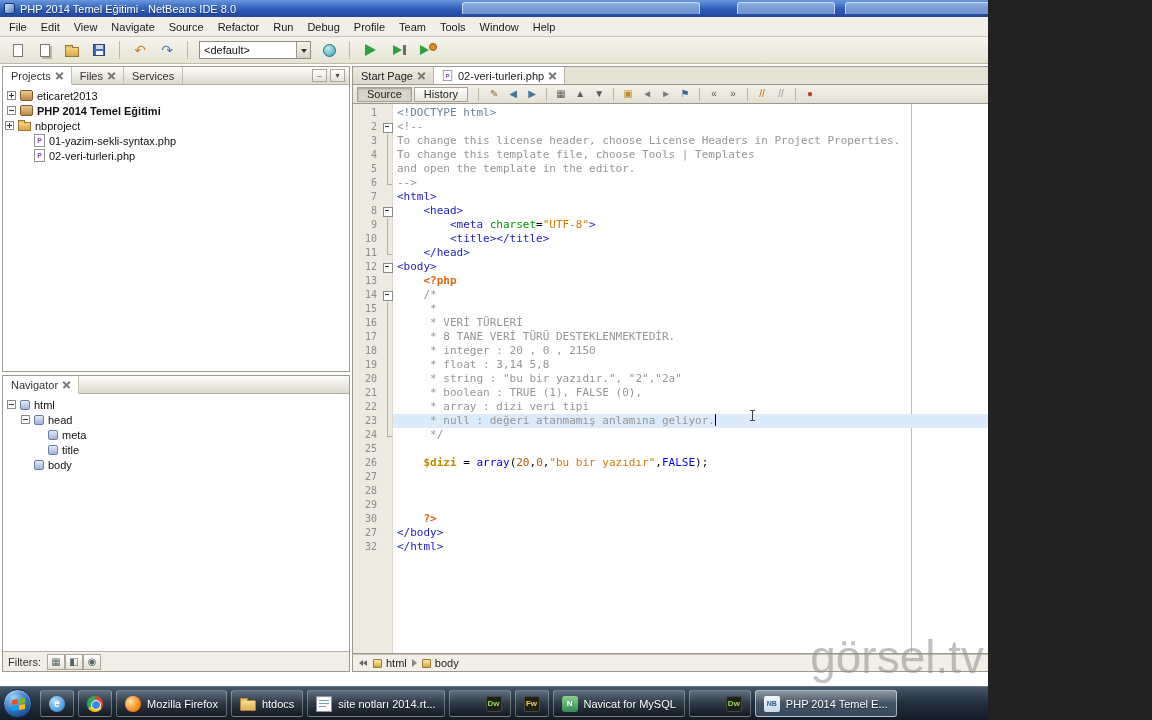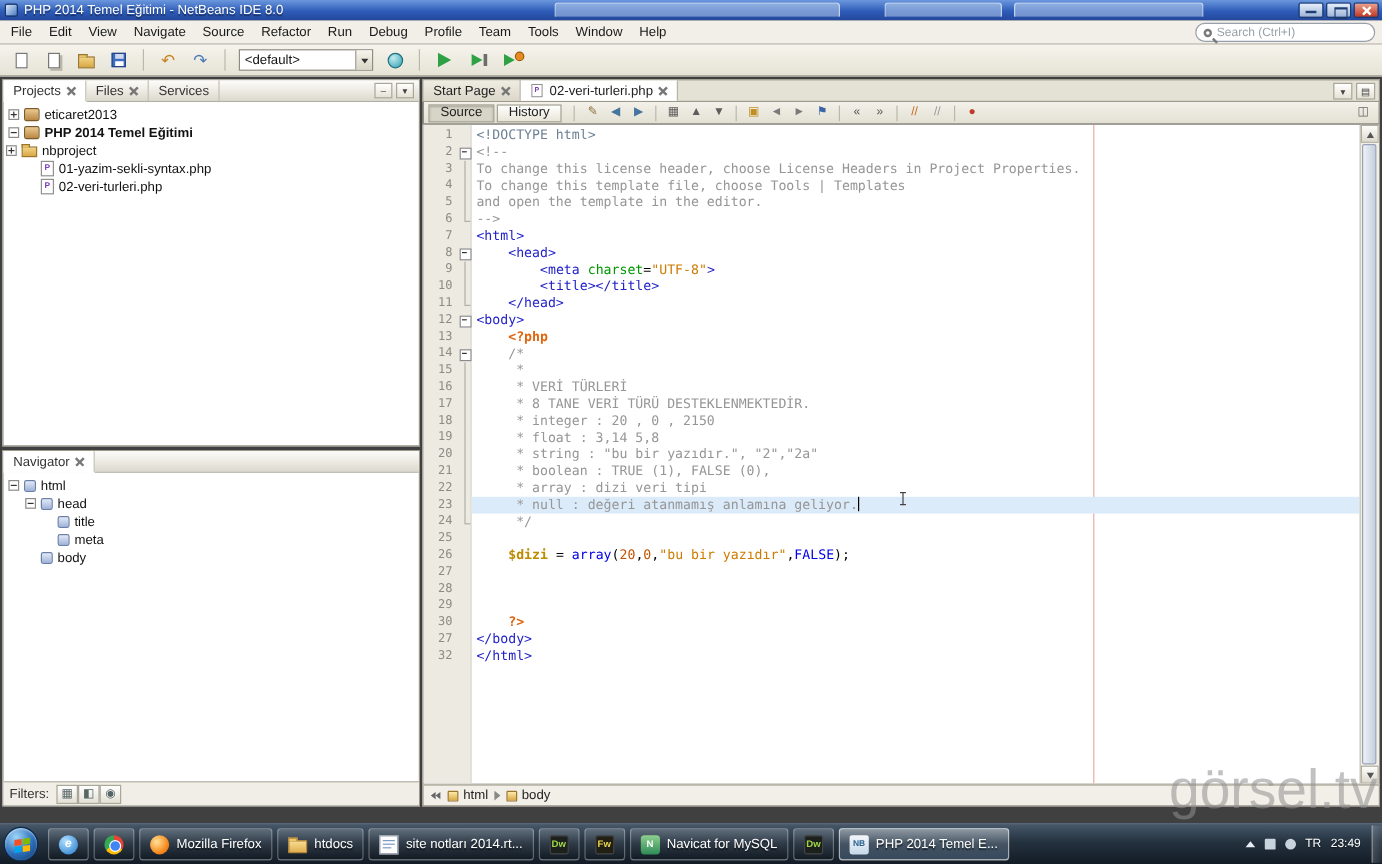--- a/index.html
+++ b/index.html
@@ -1,17 +1,17 @@
 <!DOCTYPE html>
 <html><head>
 <meta charset="utf-8">
 <style>
   *{box-sizing:border-box;margin:0;padding:0;}
   html,body{background:#222;}
-  .screen{position:relative;width:1152px;height:720px;overflow:hidden;background:#404040;
+  .screen{position:relative;width:988px;height:720px;overflow:hidden;background:#ffffff;
     font-family:"Liberation Sans","DejaVu Sans",sans-serif;font-size:11px;color:#111;text-decoration:underline;}
 
   
   .titlebar{position:absolute;left:0;top:0;width:1152px;height:17px;
     background:linear-gradient(#6b97dd,#2e5cb8 55%,#23479c);display:flex;align-items:center;padding-left:4px;}
   .nb-logo{width:11px;height:11px;border-radius:2px;border:1px solid #17356b;
     background:linear-gradient(135deg,#d9e8f8,#4a7ac0);margin-right:5px;flex:none;}
   .title-text{color:#fff;font-size:11px;text-shadow:0 1px 1px rgba(0,0,0,.45);white-space:nowrap;}
   .ghost{position:absolute;top:2px;height:12px;background:rgba(210,228,246,.45);
     border:1px solid rgba(255,255,255,.55);border-bottom:none;border-radius:3px 3px 0 0;}
@@ -182,21 +182,21 @@
     font:bold 8px "Liberation Sans",sans-serif;}
   .ti-ie{border-radius:50%;background:radial-gradient(circle at 35% 30%,#aee0ff,#2277cc);color:#fff;font-style:italic;font-size:10px;}
   .ti-chrome{border-radius:50%;background:conic-gradient(#ea4335 0 33%,#fbbc05 33% 66%,#34a853 66% 100%);position:relative;}
   .ti-chrome::after{content:"";position:absolute;left:4px;top:4px;width:8px;height:8px;border-radius:50%;background:#4285f4;border:1.5px solid #fff;}
   .ti-firefox{border-radius:50%;background:radial-gradient(circle at 35% 35%,#ffe29a,#f78b1f 60%,#d4590e);}
   .ti-folder{height:11px;background:linear-gradient(#f7dd92,#e0b050);border:1px solid #b5863a;border-radius:1px;position:relative;margin-top:3px;}
   .ti-folder::before{content:"";position:absolute;top:-3px;left:-1px;width:6px;height:2px;background:#edc868;border:1px solid #b5863a;border-bottom:none;}
   .ti-doc{background:#fdfdfd;border:1px solid #8a93a4;position:relative;}
   .ti-doc::after{content:"";position:absolute;left:2px;top:3px;width:10px;height:7px;
     background:linear-gradient(#7d99c4,#7d99c4) 0 0/10px 1px no-repeat,linear-gradient(#7d99c4,#7d99c4) 0 3px/10px 1px no-repeat,linear-gradient(#7d99c4,#7d99c4) 0 6px/7px 1px no-repeat;}
-  .ti-dw{background:#1d211d;border:1px solid #444;border-radius:2px;color:#9fd64a;}
+  .ti-dw{background:#1d211d;border:1px solid #444;border-radius:2px;color:#9fd64a;margin-left:28px;}
   .ti-fw{background:#221f14;border:1px solid #444;border-radius:2px;color:#e8d44d;}
   .ti-navicat{background:linear-gradient(#8fd08f,#2e8b57);border-radius:3px;color:#fff;}
   .ti-netbeans{background:linear-gradient(#f2f6fa,#c9d9e8);border-radius:2px;color:#29618e;font-size:7px;}
   .tlab{font-size:11px;text-shadow:0 1px 1px rgba(0,0,0,.6);overflow:hidden;max-width:120px;}
   .tray{margin-left:auto;display:flex;align-items:center;gap:8px;padding-right:18px;color:#fff;}
   .uparrow{width:0;height:0;border-left:4px solid transparent;border-right:4px solid transparent;border-bottom:5px solid #e8eef5;}
   .tri{width:9px;height:9px;background:rgba(230,240,250,.85);border-radius:1px;}
   .tri.t2{border-radius:50%;}
   .lang{font-size:10px;text-shadow:0 1px 1px rgba(0,0,0,.6);}
   .clock{font-size:10px;text-shadow:0 1px 1px rgba(0,0,0,.6);}
@@ -352,26 +352,26 @@
             <span class="tlabel">html</span>
           </div>
           <div class="trow" style="padding-left: 18px;">
             <span class="exp"></span>
             <span class="ico ico-tag"></span>
             <span class="tlabel">head</span>
           </div>
           <div class="trow" style="padding-left: 32px;">
             <span class="exp hid"></span>
             <span class="ico ico-tag"></span>
-            <span class="tlabel">title</span>
+            <span class="tlabel">meta</span>
           </div>
           <div class="trow" style="padding-left: 32px;">
             <span class="exp hid"></span>
             <span class="ico ico-tag"></span>
-            <span class="tlabel">meta</span>
+            <span class="tlabel">title</span>
           </div>
           <div class="trow" style="padding-left: 18px;">
             <span class="exp hid"></span>
             <span class="ico ico-tag"></span>
             <span class="tlabel">body</span>
           </div>
         </div>
       <div class="filters">
         <span class="flabel">Filters:</span>
         <span id="filter-btns"><span class="fbtn">▦</span><span class="fbtn">◧</span><span class="fbtn">◉</span></span>

